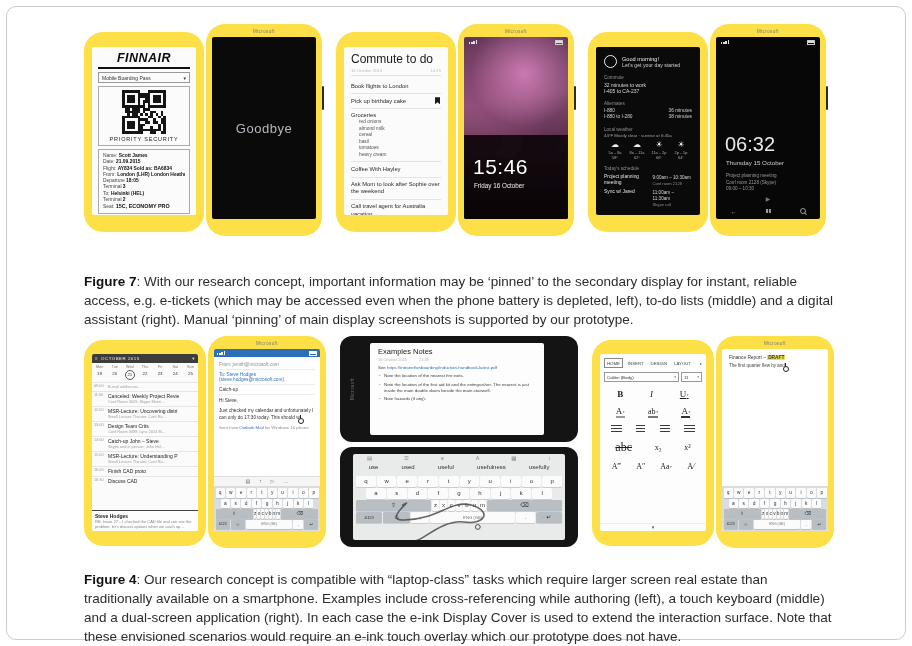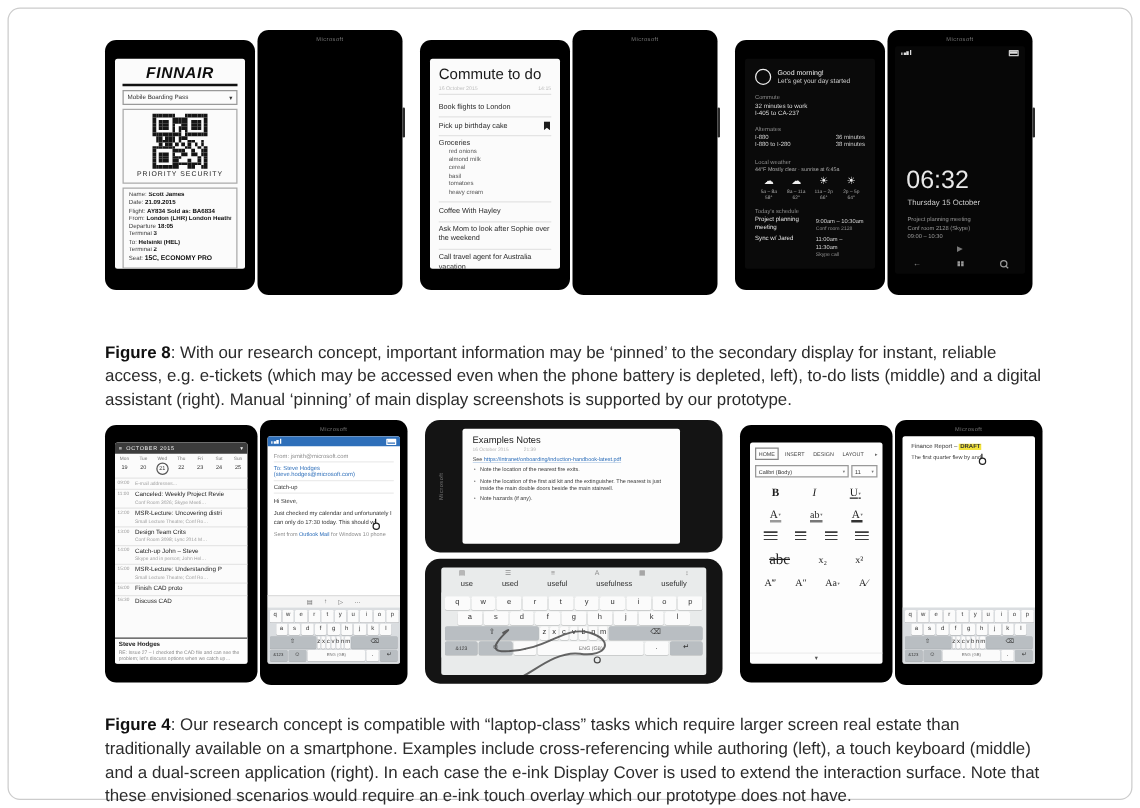--- a/index.html
+++ b/index.html
@@ -7,21 +7,21 @@
   .frame{position:absolute;inset:6px;border:1.5px solid #cccccc;border-radius:10px;pointer-events:none;}
 
   
   .figrow{position:absolute;left:84px;width:744px;display:flex;gap:14px;align-items:flex-start;}
   .row1{top:24px;height:220px;}
   .row2{top:336px;height:214px;}
   .pair{display:flex;gap:2px;align-items:flex-start;}
   .pair-mid{flex-direction:column;gap:5px;}
 
   
-  .device{position:relative;background:#000000;border-radius:9px;flex:none;}
+  .device{position:relative;background:#fde047;border-radius:19px;flex:none;}
   .cover-p{width:120px;height:200px;margin-top:8px;}
   .phone-p{width:116px;height:212px;}
   .phone-p::after{content:"";position:absolute;right:-2px;top:62px;width:2px;height:24px;background:#2b2b2b;border-radius:1px;}
   .brand{position:absolute;top:5px;left:0;right:0;text-align:center;font-size:4.5px;color:#777;letter-spacing:.4px;}
   .brand-side{position:absolute;left:2px;top:50%;transform:translateY(-50%) rotate(-90deg);font-size:4.5px;color:#777;letter-spacing:.4px;}
   .screen{position:absolute;overflow:hidden;border-radius:2px;}
   .cover-p .screen{inset:15px 8px 17px 8px;}
   .phone-p .screen{inset:13px 6px 17px 6px;}
   .screen-light{background:#fbfbfb;color:#1c1c1c;}
   .screen-dark{background:#0a0a0a;color:#ddd;}
@@ -541,20 +541,23 @@
               <div class="bp-row"><span>To:</span> <b>Helsinki (HEL)</b></div>
 
               <div class="bp-row"><span>Terminal</span> <b>2</b></div>
 
               <div class="bp-row"><span>Seat:</span> <b>15C, ECONOMY PRO</b></div>
             </div>
         </div>
       </div>
       <div class="device phone-p">
         <div class="brand">Microsoft</div>
+        <div class="screen screen-dark">
+          <div class="goodbye">Goodbye</div>
+        </div>
       </div>
     </div>
 
     <div class="pair">
       <div class="device cover-p">
         <div class="screen screen-light todo">
           <div class="todo-title">Commute to do</div>
           <div class="todo-meta">
             <span>16 October 2015</span>
             <span>14:15</span>
@@ -573,20 +576,34 @@
                 <div>heavy cream</div>
               </div>
           </div>
           <div class="todo-it">Coffee With Hayley</div>
           <div class="todo-it">Ask Mom to look after Sophie over the weekend</div>
           <div class="todo-it nob">Call travel agent for Australia vacation</div>
         </div>
       </div>
       <div class="device phone-p">
         <div class="brand">Microsoft</div>
+        <div class="screen lockbg">
+          <div class="silh"></div>
+          <div class="statusbar">
+            <span class="sig">
+                <i></i>
+                <i></i>
+                <i></i>
+                <i></i>
+              </span>
+            <span class="batt"></span>
+          </div>
+          <div class="lock-time">15:46</div>
+          <div class="lock-date">Friday 16 October</div>
+        </div>
       </div>
     </div>
 
     <div class="pair">
       <div class="device cover-p">
         <div class="screen screen-dark as">
           <div class="as-head">
             <span class="as-ring"></span>
             <div>
               <div class="as-greet1">Good morning!</div>
@@ -683,21 +700,21 @@
           <div class="navbar">
             <span class="nav-back">←</span>
             <span class="winlogo"></span>
             <span class="searchico"></span>
           </div>
         </div>
       </div>
     </div>
   </section>
 
-  <p class="caption cap1"><b>Figure 8</b><span>: With our research concept, important information may be ‘pinned’ to the secondary display for instant, reliable access, e.g. e-tickets (which may be accessed even when the phone battery is depleted, left), to-do lists (middle) and a digital assistant (right). Manual ‘pinning’ of main display screenshots is supported by our prototype.</span></p>
+  <p class="caption cap1"><b>Figure 7</b><span>: With our research concept, important information may be ‘pinned’ to the secondary display for instant, reliable access, e.g. e-tickets (which may be accessed even when the phone battery is depleted, left), to-do lists (middle) and a digital assistant (right). Manual ‘pinning’ of main display screenshots is supported by our prototype.</span></p>
 
   <section class="figrow row2">
 
     <div class="pair">
       <div class="device cal-cover">
         <div class="screen screen-light">
           <div class="cal-hd">
             <span>≡</span>
             <span>OCTOBER 2015</span>
             <span class="sp"></span>

